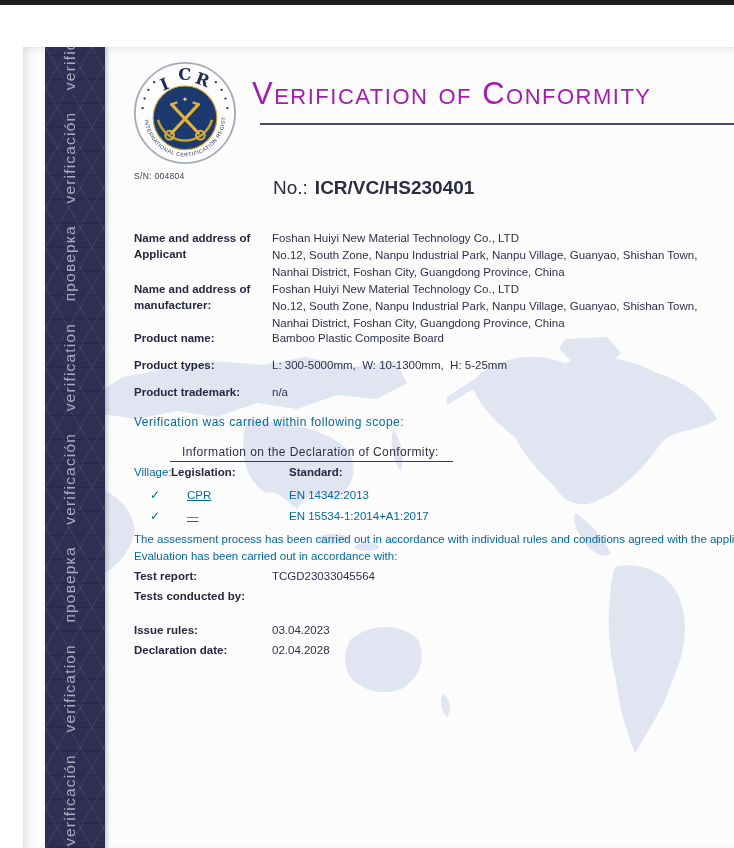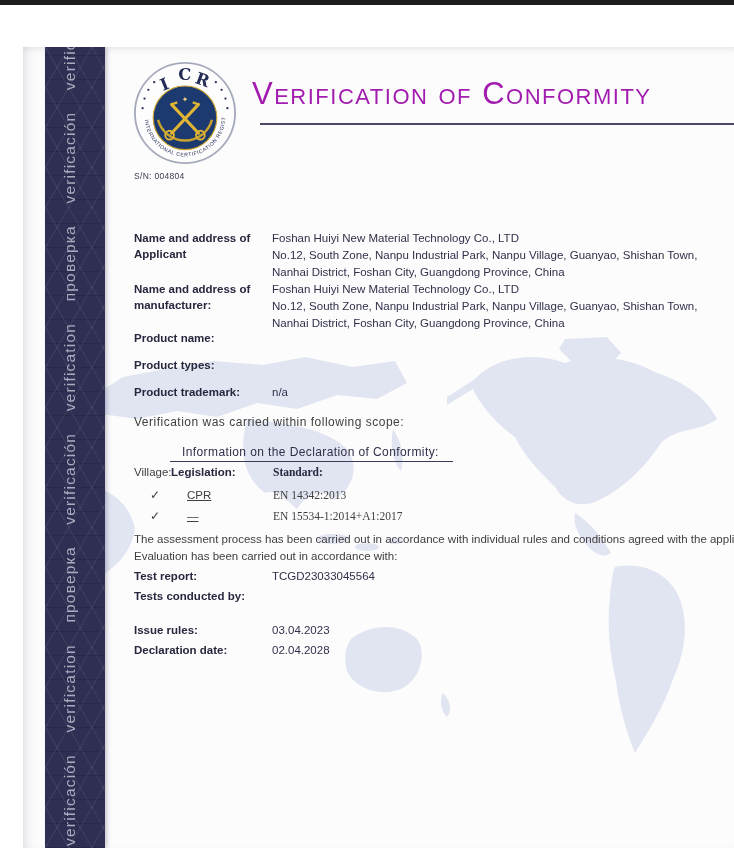--- a/index.html
+++ b/index.html
@@ -36,28 +36,28 @@
   .title-underline { position:absolute; left:237px; top:76px; right:0; height:2px; background:#4a4a68; }
 
   .sn { position:absolute; left:111px; top:124px; font-size:8.5px; color:#3a3a52; letter-spacing:.3px; }
   .no-line { position:absolute; left:250px; top:130px; font-size:19px; color:#2c2c44; }
   .no-line b { font-weight:bold; }
   .no-prefix { margin-right:7px; }
 
   .lbl { position:absolute; left:111px; font-size:11.5px; line-height:16px; font-weight:bold;
          color:#27273e; white-space:pre; }
   .val { position:absolute; left:249px; font-size:11.5px; line-height:16px; color:#30304a; white-space:pre; }
-  .txt { position:absolute; left:111px; font-size:11.5px; line-height:16px; color:#404040; white-space:pre; }
+  .txt { position:absolute; left:111px; font-size:11.5px; line-height:16px; color:#0369a1; white-space:pre; }
 
   .scope { letter-spacing:.5px; font-size:12px; }
   .info-head { position:absolute; left:147px; top:398px; font-size:12px; color:#30304a;
                letter-spacing:.4px; padding:0 14px 2px 12px; border-bottom:1.2px solid #3c3c58; }
 
   .col-leg  { left:148px; }
-  .col-std  { left:250px;font-family:Liberation Serif, serif; }
+  .col-std  { left:266px; }
   .col-chk  { left:127px; font-size:12px; }
   .col-legv { left:164px;text-decoration:underline; }
 
   .para { width:612px; }
 </style>
 </head>
 <body>
 
 <div class="top-strip"></div>
 
@@ -122,35 +122,40 @@
         </defs>
       <text font-size="5.4" fill="#2a3158" letter-spacing=".6" font-family="Liberation Sans, sans-serif">
         <textPath href="#sealArc" startOffset="3%">INTERNATIONAL CERTIFICATION REGISTRAR</textPath>
       </text>
     </svg>
 
     <div class="title">Verification of Conformity</div>
     <div class="title-underline"></div>
 
     <div class="sn">S/N: 004804</div>
+    <div class="no-line">
+      <span class="no-prefix">No.:</span><b>ICR/VC/HS230401</b>
+    </div>
 
     <div class="lbl" style="top:183px">Name and address of</div>
     <div class="lbl" style="top:199px">Applicant</div>
     <div class="val" style="top:183px">Foshan Huiyi New Material Technology Co., LTD</div>
     <div class="val" style="top:200px">No.12, South Zone, Nanpu Industrial Park, Nanpu Village, Guanyao, Shishan Town,</div>
     <div class="val" style="top:217px">Nanhai District, Foshan City, Guangdong Province, China</div>
 
     <div class="lbl" style="top:234px">Name and address of</div>
     <div class="lbl" style="top:250px">manufacturer:</div>
     <div class="val" style="top:234px">Foshan Huiyi New Material Technology Co., LTD</div>
     <div class="val" style="top:251px">No.12, South Zone, Nanpu Industrial Park, Nanpu Village, Guanyao, Shishan Town,</div>
     <div class="val" style="top:268px">Nanhai District, Foshan City, Guangdong Province, China</div>
 
     <div class="lbl" style="top:283px">Product name:</div>
+    <div class="val" style="top:283px">Bamboo Plastic Composite Board</div>
     <div class="lbl" style="top:310px">Product types:</div>
+    <div class="val" style="top:310px">L: 300-5000mm,  W: 10-1300mm,  H: 5-25mm</div>
     <div class="lbl" style="top:337px">Product trademark:</div>
     <div class="val" style="top:337px">n/a</div>
 
     <div class="txt scope" style="top:367px">Verification was carried within following scope:</div>
 
     <div class="info-head">Information on the Declaration of Conformity:</div>
     <div class="txt" style="top:417px">Village:</div>
     <div class="lbl col-leg" style="top:417px">Legislation:</div>
     <div class="lbl col-std" style="top:417px">Standard:</div>
 

